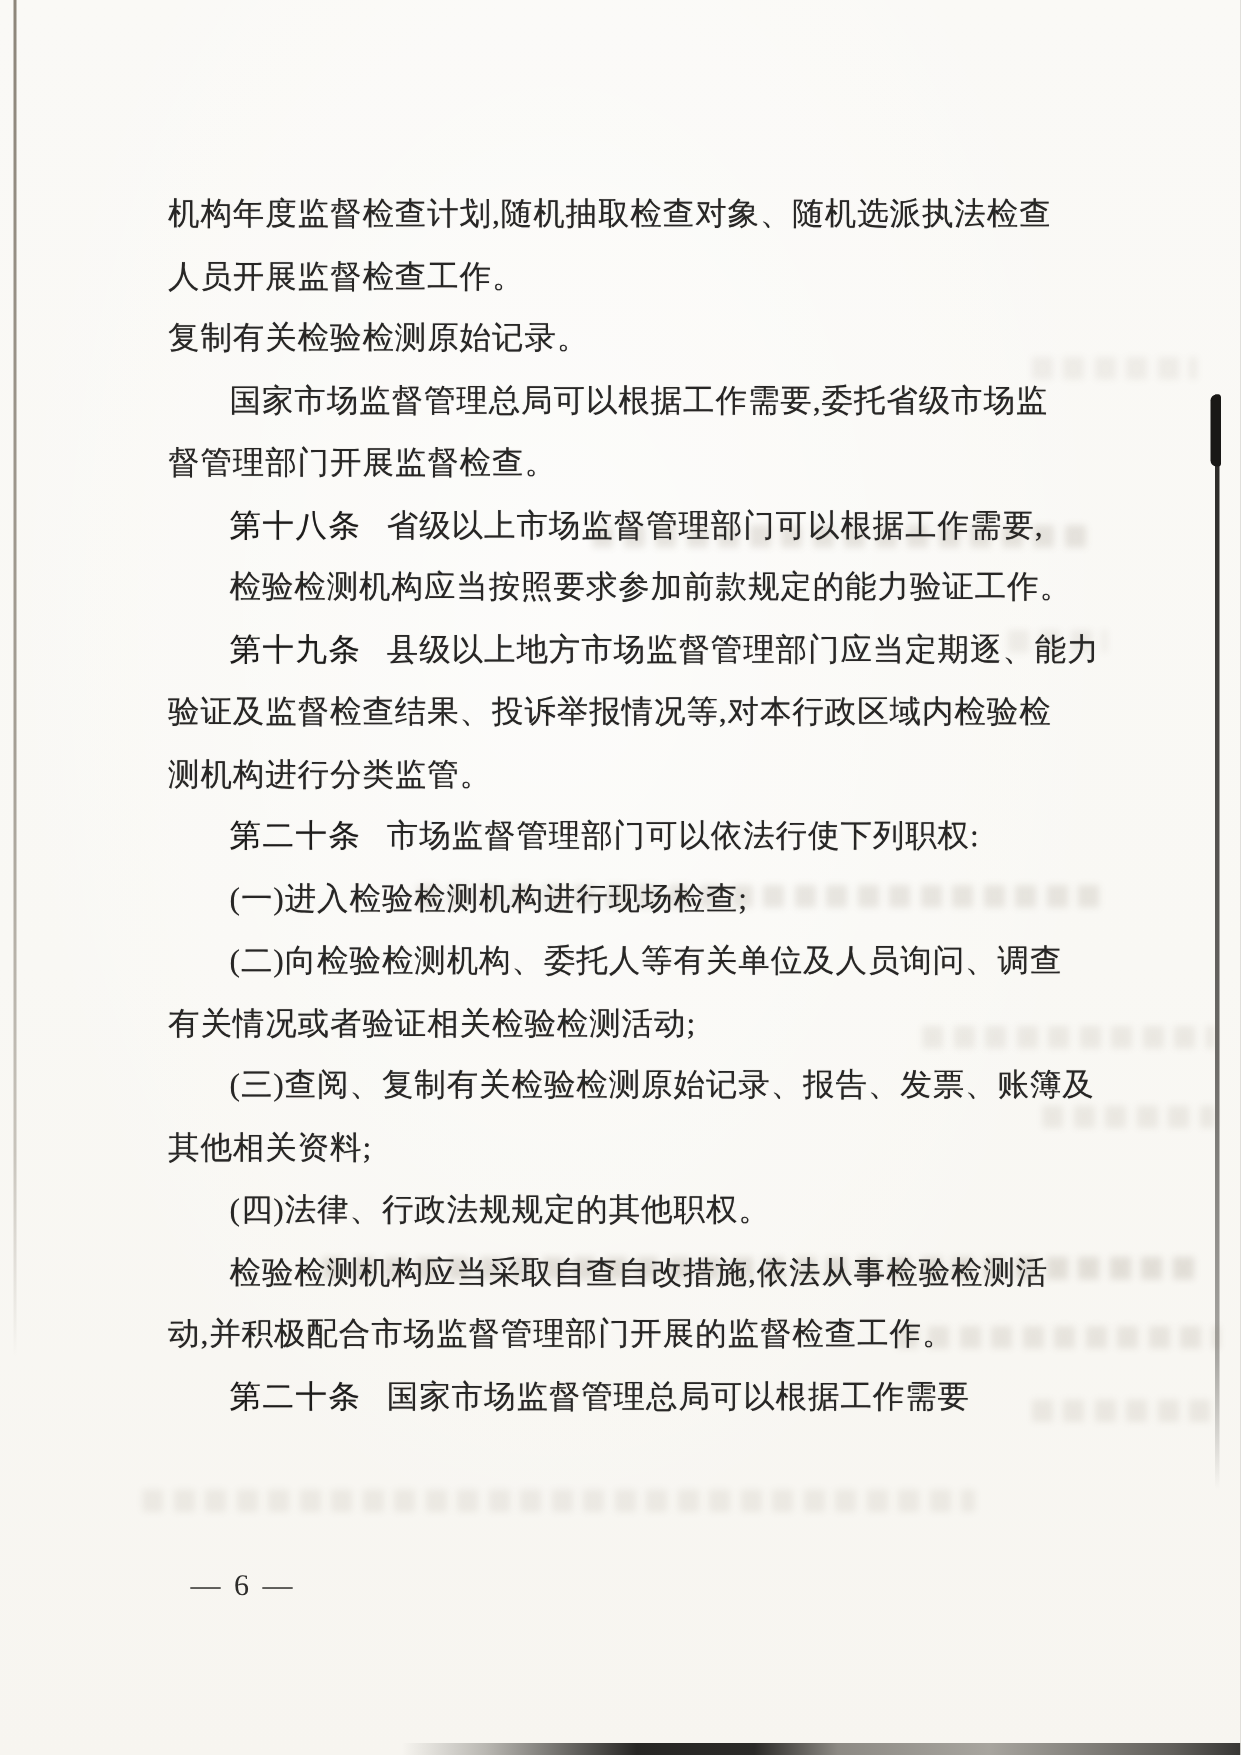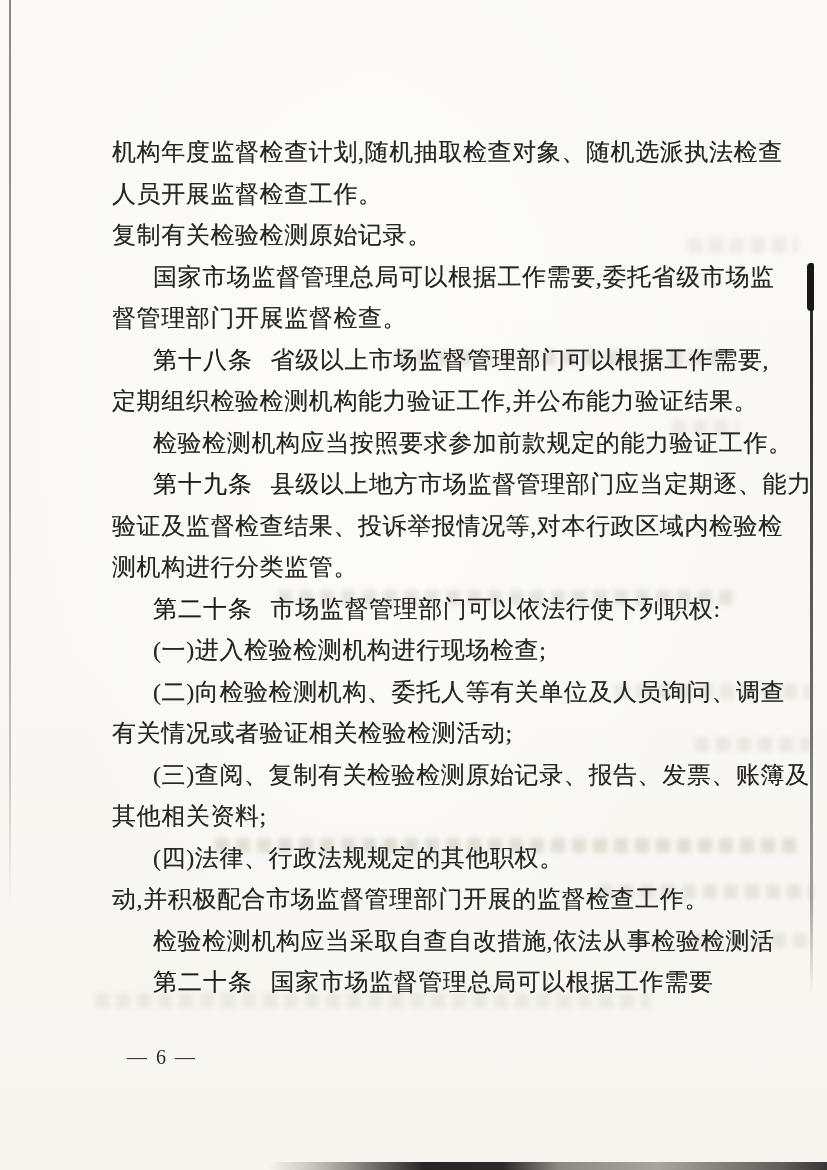--- a/index.html
+++ b/index.html
@@ -12,23 +12,23 @@
     background:
       radial-gradient(ellipse at 45% 35%, rgba(255,255,255,0.55) 0%, rgba(255,255,255,0) 60%),
       linear-gradient(180deg, #faf9f6 0%, #f9f8f4 55%, #f7f5f0 100%);
     font-family: "Liberation Serif", "DejaVu Serif", serif;
   }
 
   
   .doc-text {
     position: absolute;
     left: 112px;
-    top: 132px;
+    top: 122px;
     width: 614px;
-    font-size: 24px;
+    font-size: 21px;
     letter-spacing: 0.6px;
     color: #272625;
     text-shadow: 0 0 0.5px rgba(45,42,40,0.55);
   }
   .line {
     height: 41.5px;
     line-height: 41.5px;
     white-space: nowrap;
   }
   .line.indent { padding-left: 41px; }
@@ -152,24 +152,20 @@
     <span class="line-text">国家市场监督管理总局可以根据工作需要,委托省级市场监</span>
   </div>
       <div class="line">
     
     <span class="line-text">督管理部门开展监督检查。</span>
   </div>
       <div class="line indent">
     <span class="article-no">第十八条</span>
     <span class="line-text">省级以上市场监督管理部门可以根据工作需要,</span>
   </div>
-      <div class="line">
-    
-    <span class="line-text">定期组织检验检测机构能力验证工作,并公布能力验证结果。</span>
-  </div>
       <div class="line indent">
     
     <span class="line-text">检验检测机构应当按照要求参加前款规定的能力验证工作。</span>
   </div>
       <div class="line indent">
     <span class="article-no">第十九条</span>
     <span class="line-text">县级以上地方市场监督管理部门应当定期逐、能力</span>
   </div>
       <div class="line">
     
@@ -200,27 +196,27 @@
     <span class="line-text">(三)查阅、复制有关检验检测原始记录、报告、发票、账簿及</span>
   </div>
       <div class="line">
     
     <span class="line-text">其他相关资料;</span>
   </div>
       <div class="line indent">
     
     <span class="line-text">(四)法律、行政法规规定的其他职权。</span>
   </div>
+      <div class="line indent">
+    
+    <span class="line-text">检验检测机构应当采取自查自改措施,依法从事检验检测活</span>
+  </div>
       <div class="line">
     
     <span class="line-text">动,并积极配合市场监督管理部门开展的监督检查工作。</span>
-  </div>
-      <div class="line indent">
-    
-    <span class="line-text">检验检测机构应当采取自查自改措施,依法从事检验检测活</span>
   </div>
       <div class="line indent">
     <span class="article-no">第二十条</span>
     <span class="line-text">国家市场监督管理总局可以根据工作需要</span>
   </div>
     </div>
 
   <div class="page-num">— 6 —</div>
 
 </div>

